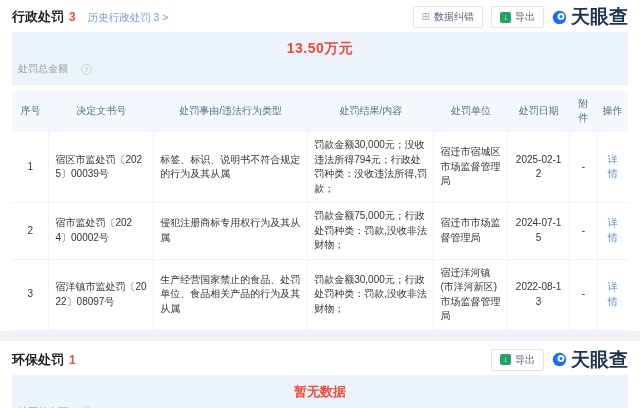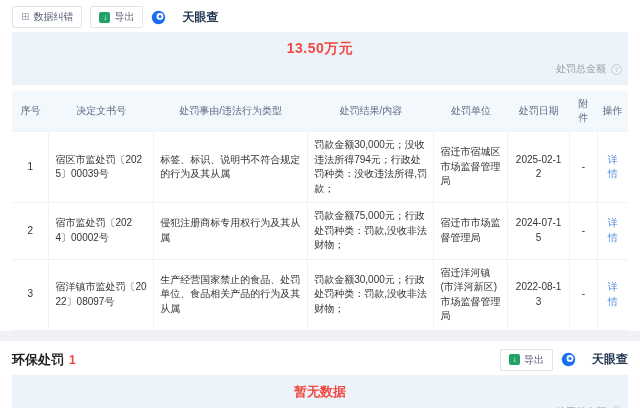--- a/index.html
+++ b/index.html
@@ -30,27 +30,27 @@
     width:11px; height:11px; background:#21a366; color:#fff;
     font-size:8px; line-height:11px; text-align:center; border-radius:2px;
     display:inline-block; font-weight:bold;
   }
   .select-box {
     display:inline-flex; align-items:center; gap:10px;
     border:1px solid #e1e4e8; background:#fff; border-radius:2px;
     padding:3px 8px; font-size:10px; color:#596375; cursor:pointer;
   }
   .caret { color:#9aa7b5; font-size:9px; }
-  .logo { display:flex; align-items:center; gap:16px; font-size:12px; font-weight:bold; color:#1f3550; }
+  .logo { display:flex; align-items:center; gap:4px; font-size:19px; font-weight:bold; color:#1f3550; }
   .logo svg { display:block; }
 
   .summary { background:#ecf3fa; text-align:center; padding:8px 6px 9px; margin-top:4px; }
   .amount { color:#f2483e; font-size:14px; font-weight:bold; letter-spacing:.5px; }
   .empty-text { color:#f2483e; font-size:13px; font-weight:bold; }
-  .sum-label { color:#9aa0a8; font-size:10px; margin-top:4px; display:flex; justify-content:flex-end; align-items:center; gap:5px; }
+  .sum-label { color:#9aa0a8; font-size:10px; margin-top:4px; display:flex; justify-content:flex-start; align-items:center; gap:13px; }
   .qmark {
     width:11px; height:11px; border:1px solid #c9ced4; border-radius:50%;
     font-size:7.5px; line-height:9px; color:#b6bcc4; display:inline-block; text-align:center;
   }
 
   table { width:100%; border-collapse:collapse; table-layout:fixed; margin-top:6px; }
   th {
     background:#f3f8fc; color:#5d6e85; font-weight:normal; font-size:10px;
     padding:6px 4px; text-align:center;
   }
@@ -62,20 +62,25 @@
   tr td:first-child { border-left:none; }
   tr td:last-child { border-right:none; }
   td.c { text-align:center; }
   a.detail-link, a.more-link { color:#4f87d6; text-decoration:none; cursor:pointer; }
 </style>
 </head>
 <body>
 
 <section class="card admin-card">
   <div class="sec-header">
+    <div class="sec-title-wrap">
+      <span class="sec-title">行政处罚</span>
+      <span class="count">3</span>
+      <a class="history-link">历史行政处罚 3 &gt;</a>
+    </div>
     <div class="sec-actions">
       <button class="btn">
         <span class="icon-correction">⊞</span>
         <span>数据纠错</span>
       </button>
       <button class="btn">
         <span class="icon-export">↓</span>
         <span>导出</span>
       </button>
       <span class="logo">

